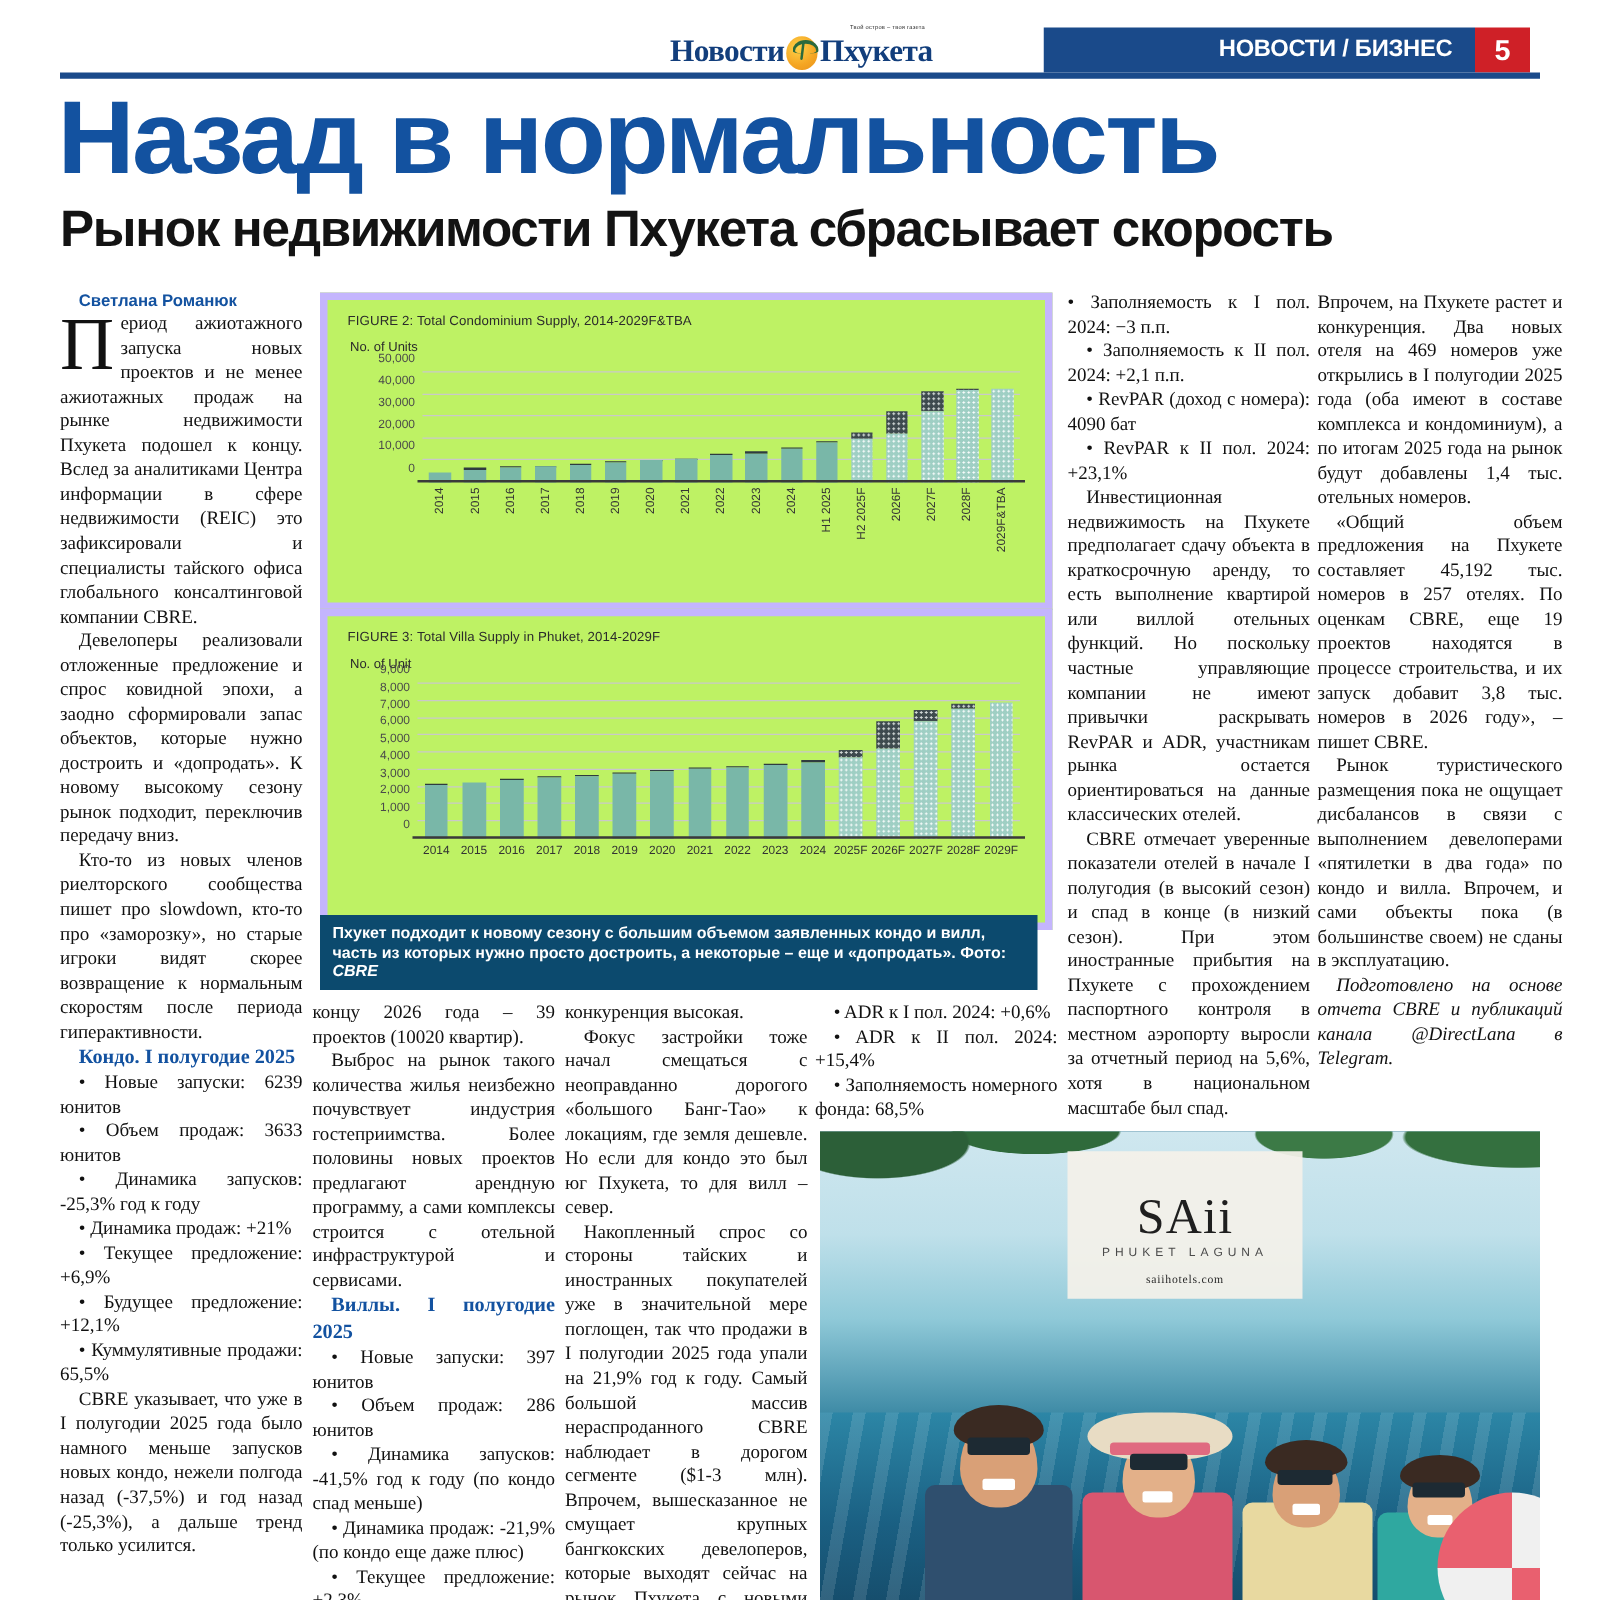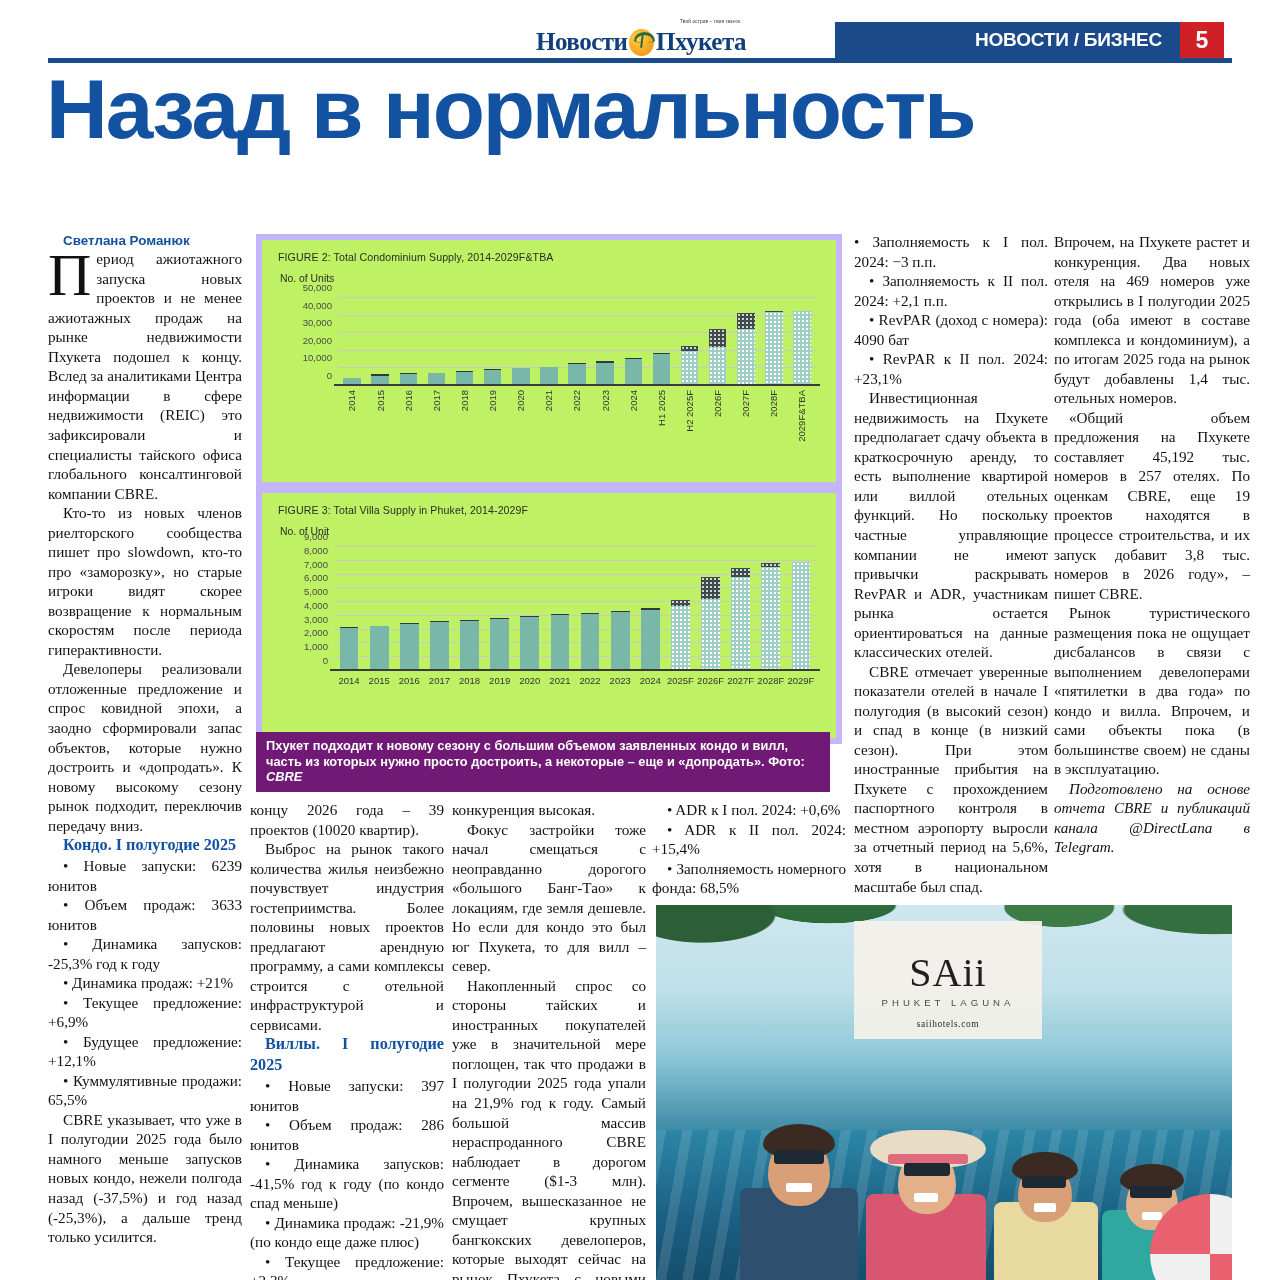--- a/index.html
+++ b/index.html
@@ -174,21 +174,21 @@
   .legend{position:absolute;display:flex;width:100%;justify-content:flex-start;gap:61px;margin-top:40px;}
   #fig2 .legend{left:0;top:218px;}
   #fig3 .legend{left:0;top:203px;}
   .lgi{display:flex;align-items:center;gap:5px;font-family:"Liberation Sans",sans-serif;font-size:10.2px;color:#333;}
   .lgsw{width:9px;height:9px;}
   .lgsw.e{background:#79b7a8;}
   .lgsw.n{background:#2f3b3f;}
 
   .figcap{
     position:absolute;left:256px;top:732px;width:574px;
-    background:#701a75;color:#fff;box-sizing:border-box;padding:6px 10px 7px 10px;
+    background:#0c4a6e;color:#fff;box-sizing:border-box;padding:6px 10px 7px 10px;
     font-family:"Liberation Sans",sans-serif;font-weight:700;font-size:12.8px;line-height:1.23;
   }
   .figcap i{font-style:italic;}
 
   
   .ad{
     position:absolute;left:656px;top:905px;width:576px;height:375px;
     overflow:hidden;background:#2a6f8e;
   }
   .ad-sky{position:absolute;inset:0;background:linear-gradient(#cfe7ef 0%,#bfe0ea 22%,#8fc9d8 40%,#2f7f9c 64%,#1c5f80 100%);}
@@ -249,28 +249,29 @@
     </div>
 
     <div class="sect">
       <div class="sect-bar">НОВОСТИ / БИЗНЕС</div>
       <div class="sect-num">5</div>
     </div>
     <div class="mast-rule"></div>
   </div>
 
   <div class="headline">Назад в нормальность</div>
+  <div class="subhead">Рынок недвижимости Пхукета сбрасывает скорость</div>
 
   <div class="cols">
 
     <div class="col" id="c1">
       <p class="byline">Светлана Романюк</p>
       <p class="noind"><span class="drop">П</span><span>ериод ажиотажного запуска новых проектов и не менее ажиотажных продаж на рынке недвижимости Пхукета подошел к концу. Вслед за аналитиками Центра информации в сфере недвижимости (REIC) это зафиксировали и специалисты тайского офиса глобального консалтинговой компании CBRE.</span></p>
+      <p>Девелоперы реализовали отложенные предложение и спрос ковидной эпохи, а заодно сформировали запас объектов, которые нужно достроить и «допродать». К новому высокому сезону рынок подходит, переключив передачу вниз.</p>
       <p>Кто-то из новых членов риелторского сообщества пишет про slowdown, кто-то про «заморозку», но старые игроки видят скорее возвращение к нормальным скоростям после периода гиперактивности.</p>
-      <p>Девелоперы реализовали отложенные предложение и спрос ковидной эпохи, а заодно сформировали запас объектов, которые нужно достроить и «допродать». К новому высокому сезону рынок подходит, переключив передачу вниз.</p>
       <p class="subsec">Кондо. I полугодие 2025</p>
       <p class="bullet">• Новые запуски: 6239 юнитов</p>
       <p class="bullet">• Объем продаж: 3633 юнитов</p>
       <p class="bullet">• Динамика запусков: -25,3% год к году</p>
       <p class="bullet">• Динамика продаж: +21%</p>
       <p class="bullet">• Текущее предложение: +6,9%</p>
       <p class="bullet">• Будущее предложение: +12,1%</p>
       <p class="bullet">• Куммулятивные продажи: 65,5%</p>
       <p>CBRE указывает, что уже в I полугодии 2025 года было намного меньше запусков новых кондо, нежели полгода назад (-37,5%) и год назад (-25,3%), а дальше тренд только усилится.</p>
     </div>

